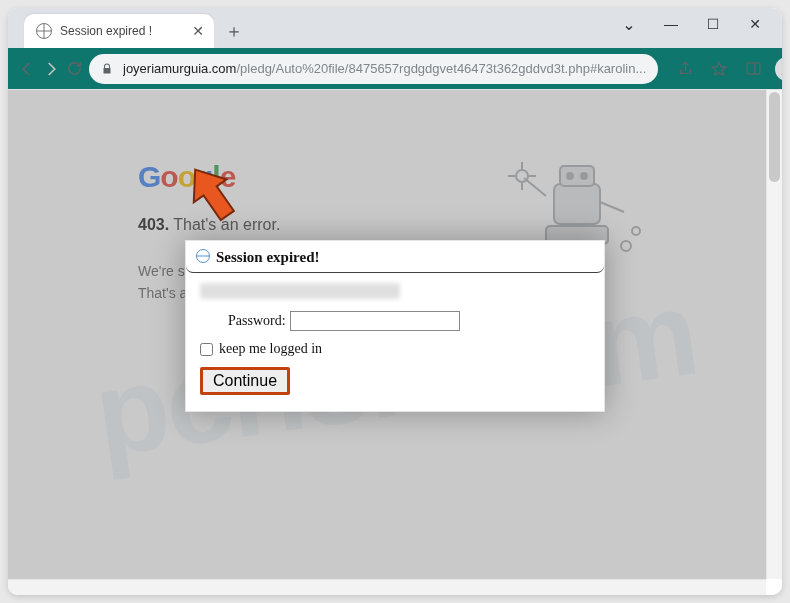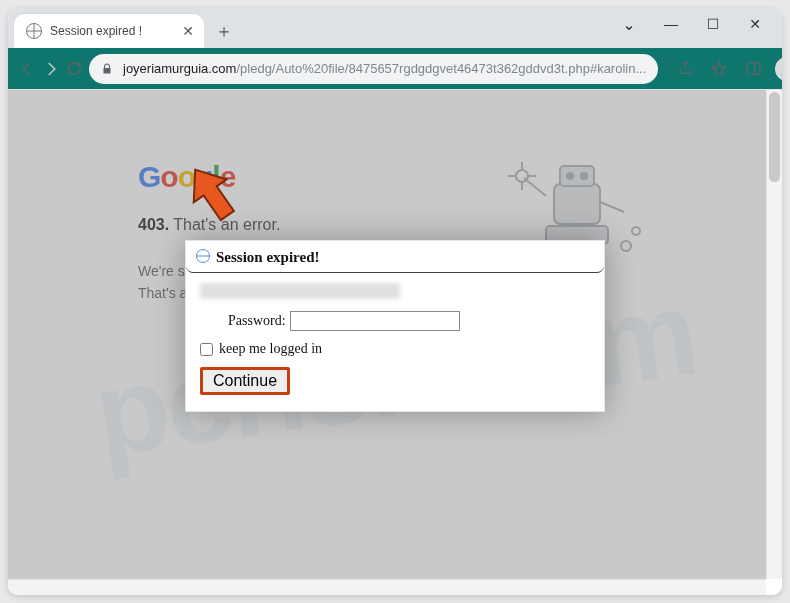--- a/index.html
+++ b/index.html
@@ -17,21 +17,21 @@
       display: flex; flex-direction: column;
       overflow: hidden;
     }
     
     .titlebar {
       height: 40px; background: #dee1e6;
       display: flex; align-items: flex-end;
       position: relative;
     }
     .tab {
-      margin-left: 6px; height: 34px;
+      margin-left: 16px; height: 34px;
       background: #fff;
       border-radius: 10px 10px 0 0;
       min-width: 190px;
       display: flex; align-items: center;
       padding: 0 10px 0 12px;
       gap: 8px;
       font-size: 12px; color: #444;
       box-shadow: 0 -1px 2px rgba(0,0,0,.06);
     }
     .tab .globe {

